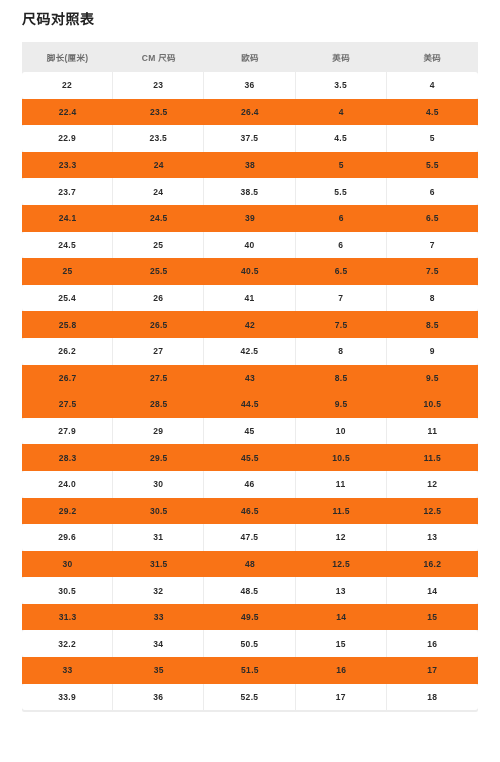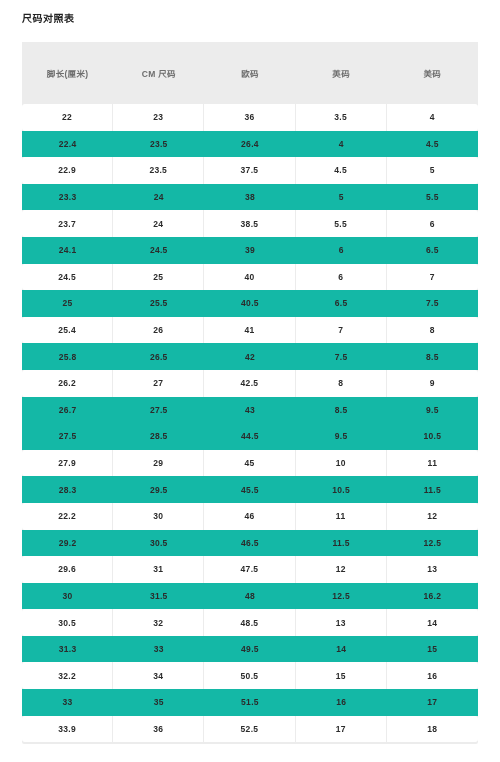--- a/index.html
+++ b/index.html
@@ -17,21 +17,21 @@
   .page {
     position: relative;
     width: 500px;
     height: 762px;
     box-sizing: border-box;
   }
   .page-title {
     position: absolute;
     left: 22px;
     top: 9px;
-    font-size: 10px;
+    font-size: 14px;
     font-weight: 700;
     color: #222222;
     letter-spacing: 0.5px;
     line-height: 20px;
   }
   .table-card {
     position: absolute;
     left: 22px;
     top: 42px;
     width: 456px;
@@ -48,37 +48,37 @@
   }
   .head-row th {
     height: 30px;
     font-size: 8.5px;
     font-weight: 700;
     color: #6e6e6e;
     text-align: center;
     vertical-align: middle;
     background: #ececec;
     letter-spacing: 0.3px;
-    padding: 16px;
+    padding: 0;
   }
   .data-row td {
     height: 26.6px;
     font-size: 8.5px;
     font-weight: 700;
     color: #2b2b2b;
     text-align: center;
     vertical-align: middle;
     padding: 0;
     letter-spacing: 0.3px;
   }
   .data-row.odd td {
     background: #ffffff;
   }
   .data-row.even td {
-    background: #14b8a6;
+    background: #f97316;
   }
   .data-row.odd td:first-child {
     border-top-left-radius: 3px;
     border-bottom-left-radius: 3px;
   }
   .data-row.odd td:last-child {
     border-top-right-radius: 3px;
     border-bottom-right-radius: 3px;
   }
   .data-row.odd td {
@@ -209,21 +209,21 @@
             <td>11</td>
           </tr>
           <tr class="data-row even">
             <td>28.3</td>
             <td>29.5</td>
             <td>45.5</td>
             <td>10.5</td>
             <td>11.5</td>
           </tr>
           <tr class="data-row odd">
-            <td>22.2</td>
+            <td>24.0</td>
             <td>30</td>
             <td>46</td>
             <td>11</td>
             <td>12</td>
           </tr>
           <tr class="data-row even">
             <td>29.2</td>
             <td>30.5</td>
             <td>46.5</td>
             <td>11.5</td>

